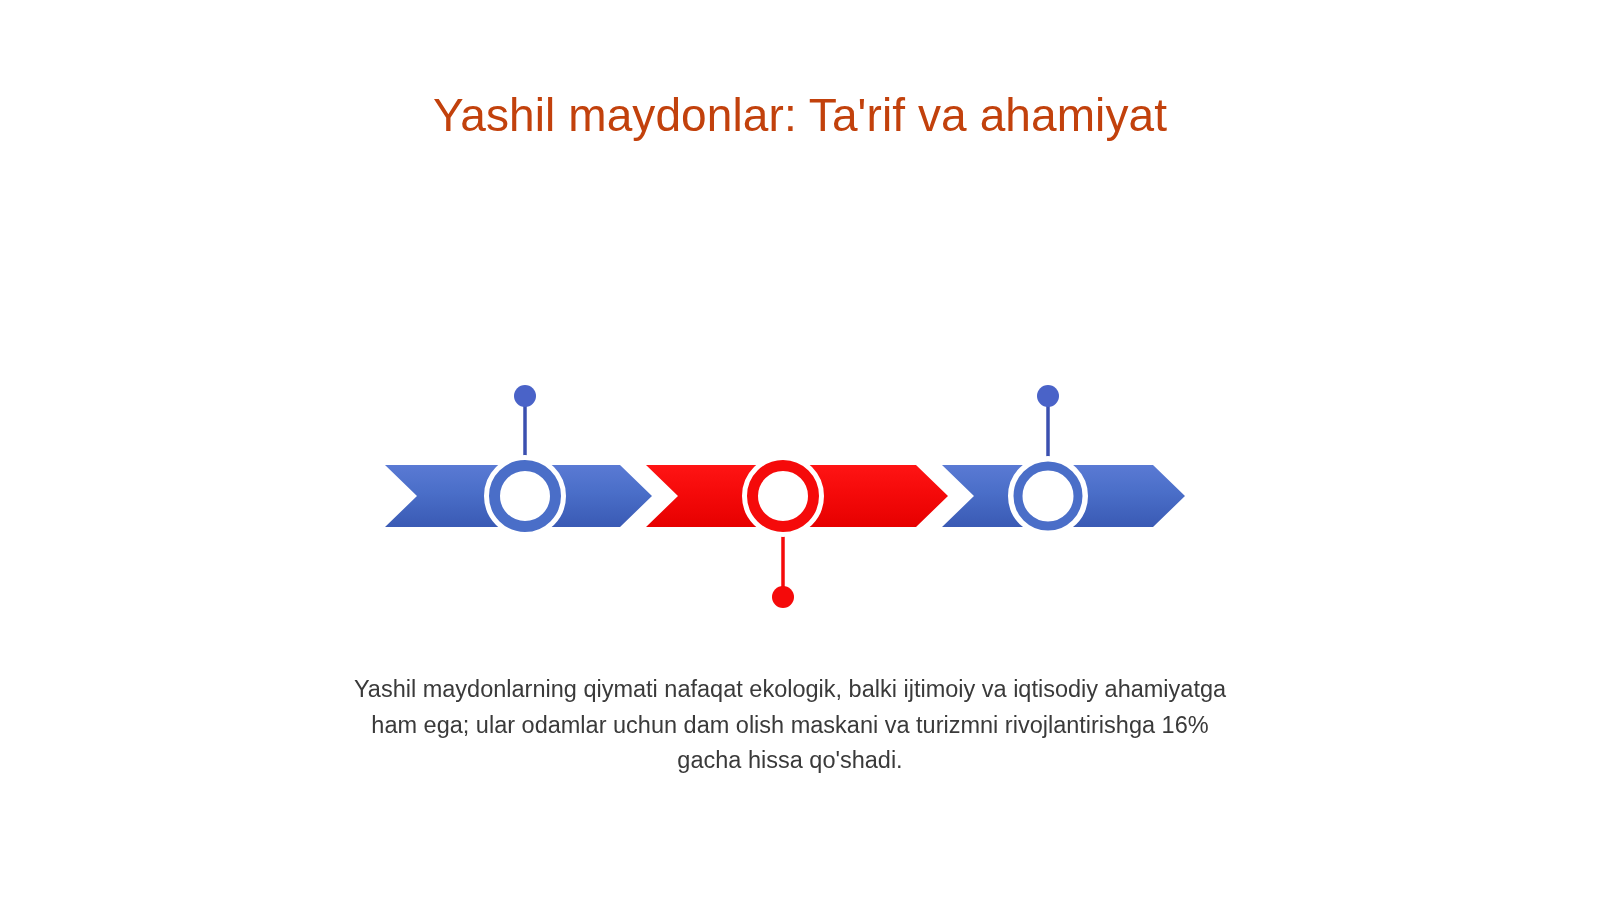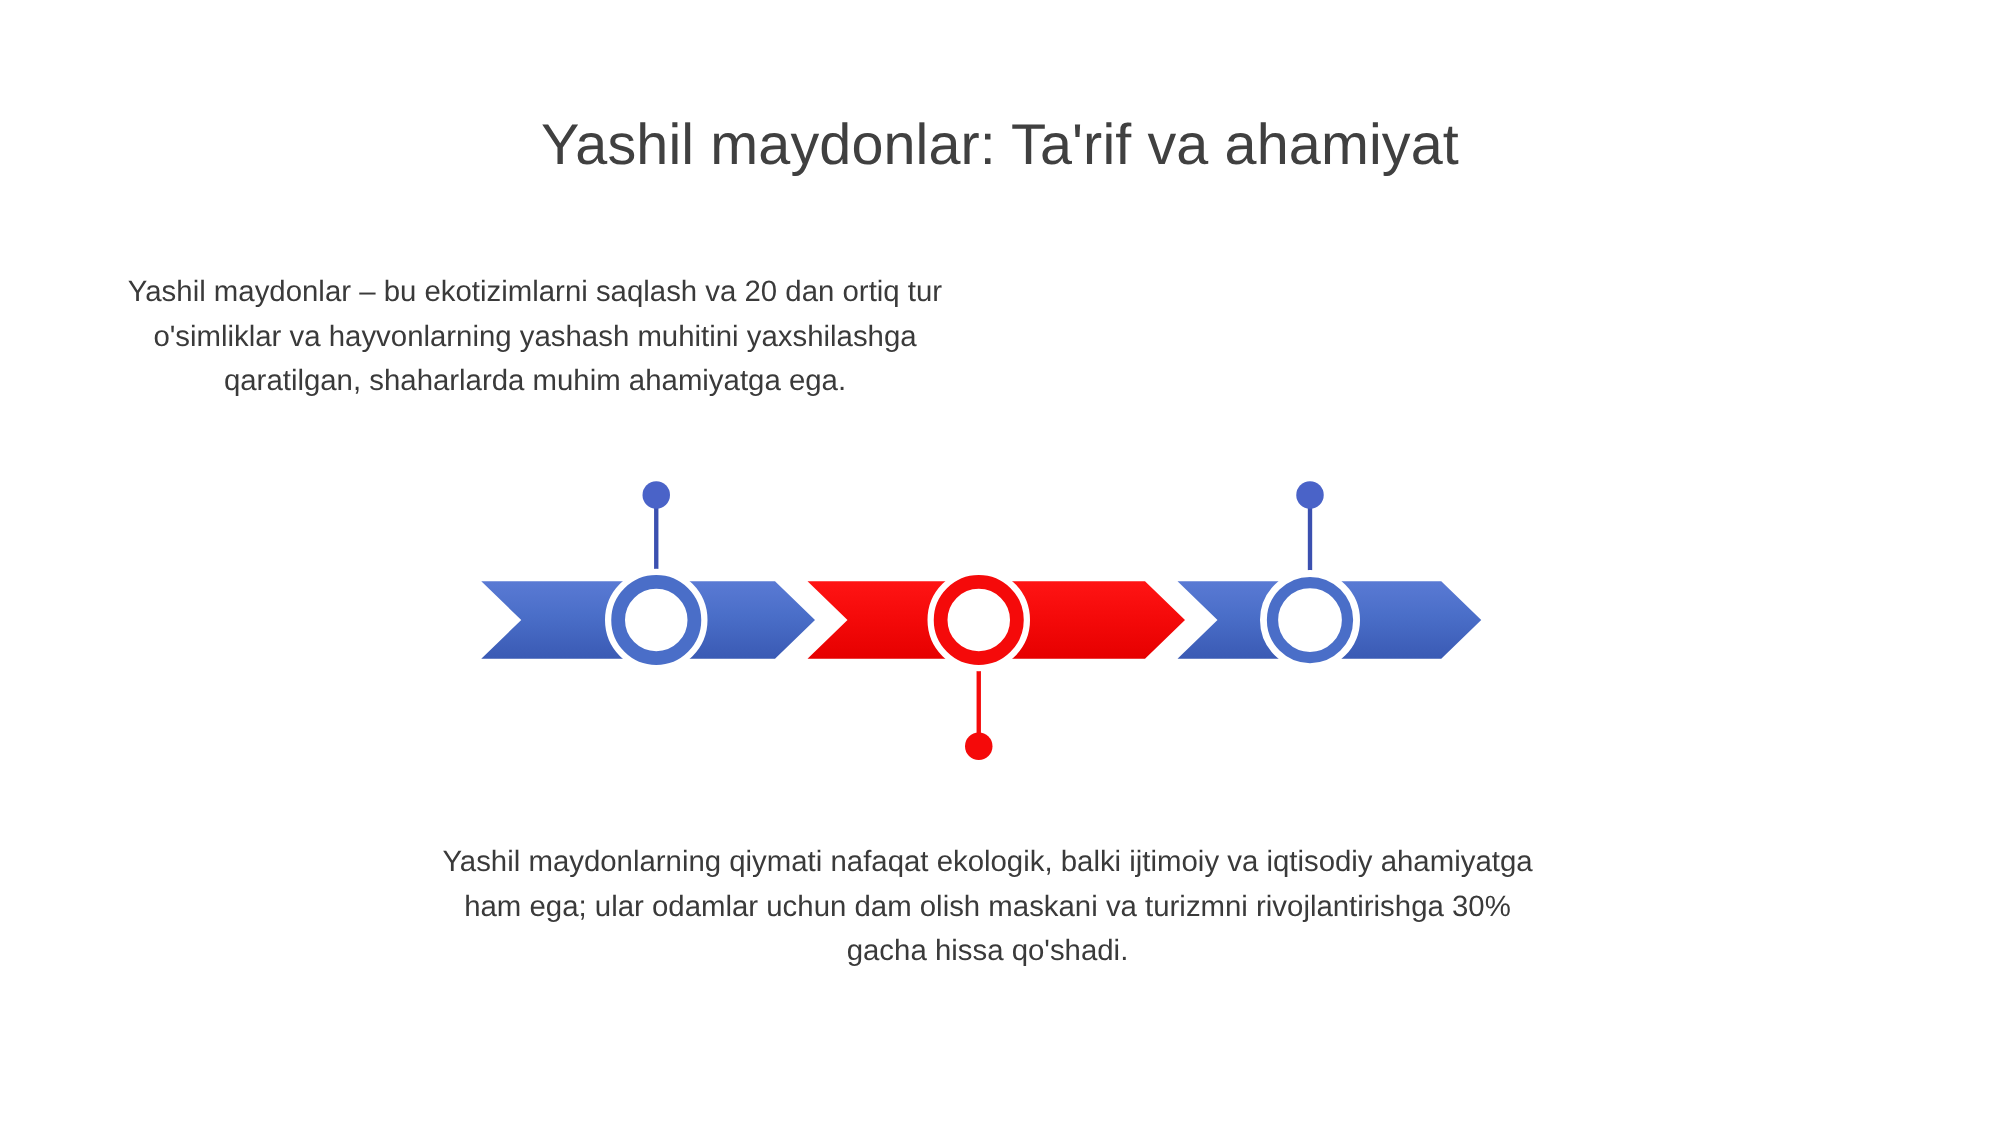--- a/index.html
+++ b/index.html
@@ -26,21 +26,21 @@
   
   .title {
     position: absolute;
     top: 58px;
     left: 0;
     width: 1600px;
     text-align: center;
     font-size: 46px;
     font-weight: 400;
     line-height: 1.15;
-    color: #404040;
+    color: #c2410c;
     letter-spacing: 0.1px;
     white-space: nowrap;
   }
 
   
   .textblock {
     position: absolute;
     font-size: 23.5px;
     line-height: 1.52;
     color: #3a3a3a;
@@ -74,24 +74,23 @@
   }
   .diagram svg { display: block; }
 </style>
 </head>
 <body>
 
 <div class="slide">
 
   <h1 class="title">Yashil maydonlar: Ta'rif va ahamiyat</h1>
 
-  <div class="textblock left">Yashil maydonlar – bu ekotizimlarni saqlash va 20 dan ortiq tur o'simliklar va hayvonlarning yashash muhitini yaxshilashga qaratilgan, shaharlarda muhim ahamiyatga ega.</div>
 
 
-  <div class="textblock bottom">Yashil maydonlarning qiymati nafaqat ekologik, balki ijtimoiy va iqtisodiy ahamiyatga ham ega; ular odamlar uchun dam olish maskani va turizmni rivojlantirishga 30% gacha hissa qo'shadi.</div>
+  <div class="textblock bottom">Yashil maydonlarning qiymati nafaqat ekologik, balki ijtimoiy va iqtisodiy ahamiyatga ham ega; ular odamlar uchun dam olish maskani va turizmni rivojlantirishga 16% gacha hissa qo'shadi.</div>
 
   <div class="diagram">
     <svg width="1600" height="899" viewBox="0 0 1600 899" xmlns="http://www.w3.org/2000/svg">
       <defs>
         <linearGradient id="blueGrad" x1="0" y1="0" x2="0" y2="1">
           <stop offset="0%" stop-color="#5a7ad4"></stop>
           <stop offset="45%" stop-color="#4a6ec8"></stop>
           <stop offset="100%" stop-color="#3a5ab4"></stop>
         </linearGradient>
         <linearGradient id="redGrad" x1="0" y1="0" x2="0" y2="1">

